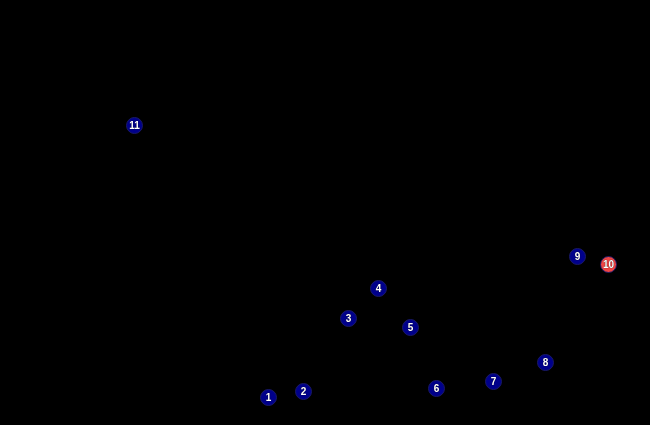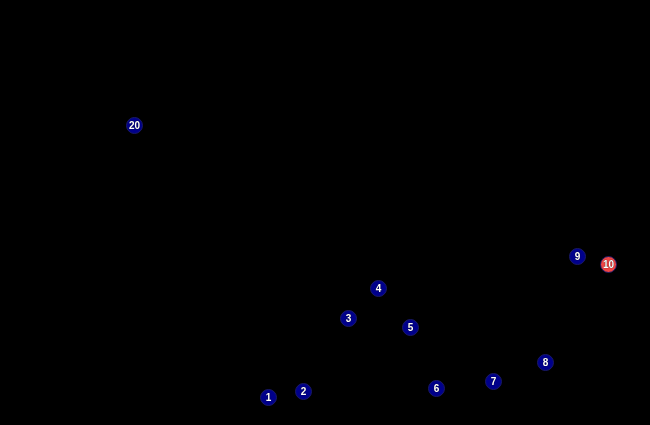--- a/index.html
+++ b/index.html
@@ -69,15 +69,15 @@
     <div class="map-marker" style="left: 546px; top: 363px; background: rgb(0, 0, 139);">
       <span class="marker-label" style="color: rgb(255, 255, 255);">8</span>
     </div>
     <div class="map-marker" style="left: 578px; top: 257px; background: rgb(0, 0, 139);">
       <span class="marker-label" style="color: rgb(255, 255, 255);">9</span>
     </div>
     <div class="map-marker" style="left: 609px; top: 265px; background: #ef4444;">
       <span class="marker-label" style="color: rgb(255, 255, 255);">10</span>
     </div>
     <div class="map-marker" style="left: 135px; top: 126px; background: rgb(0, 0, 139);">
-      <span class="marker-label" style="color: rgb(255, 255, 255);">20</span>
+      <span class="marker-label" style="color: rgb(255, 255, 255);">11</span>
     </div>
   </div>
 
 </body></html>

